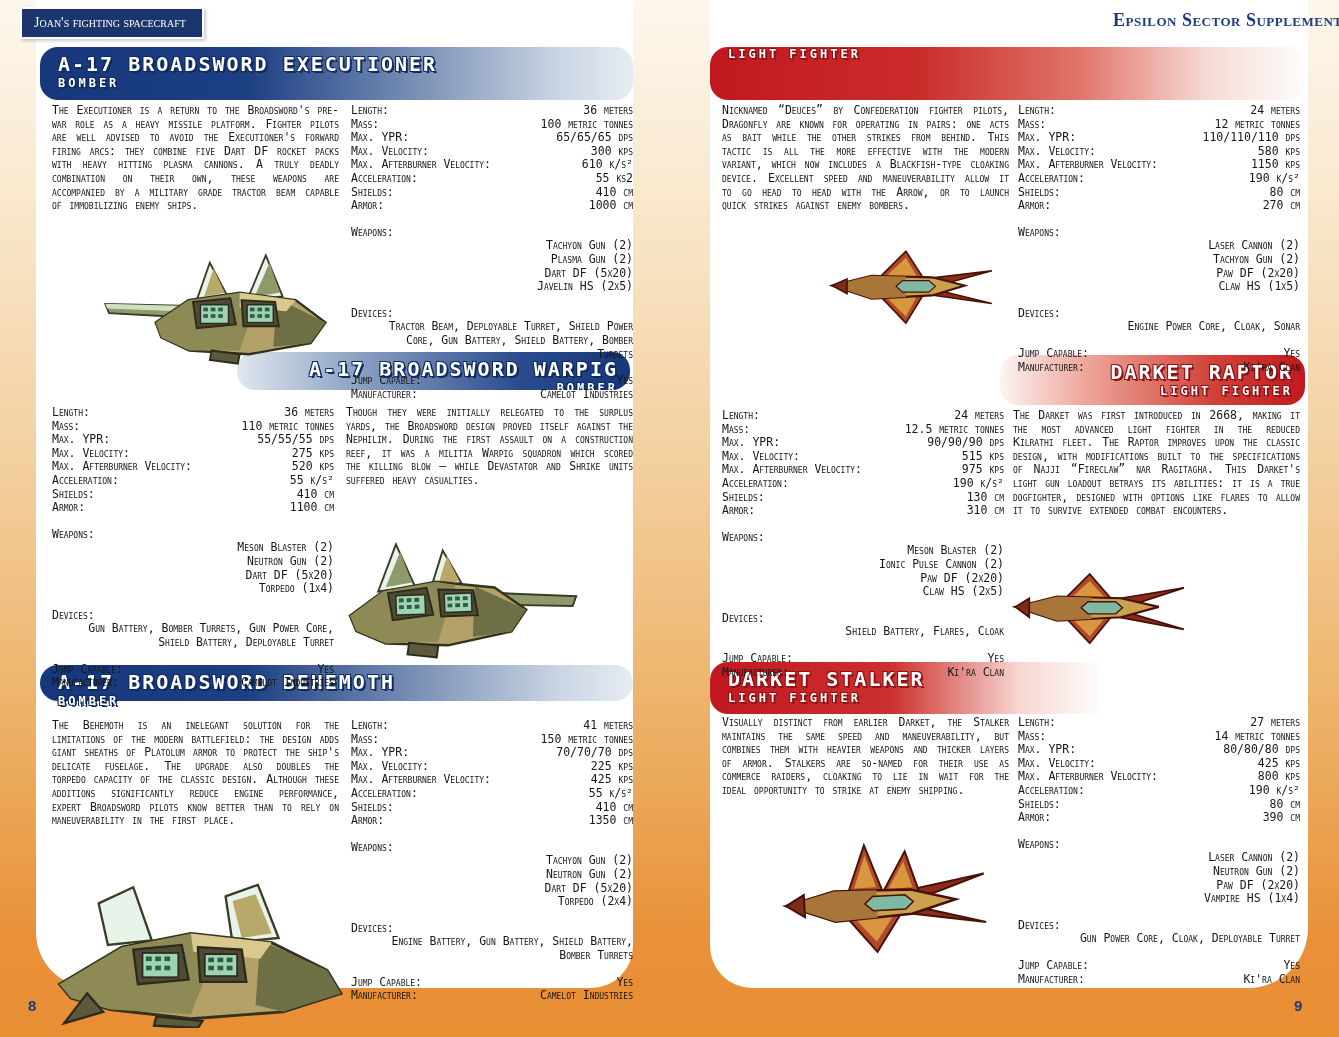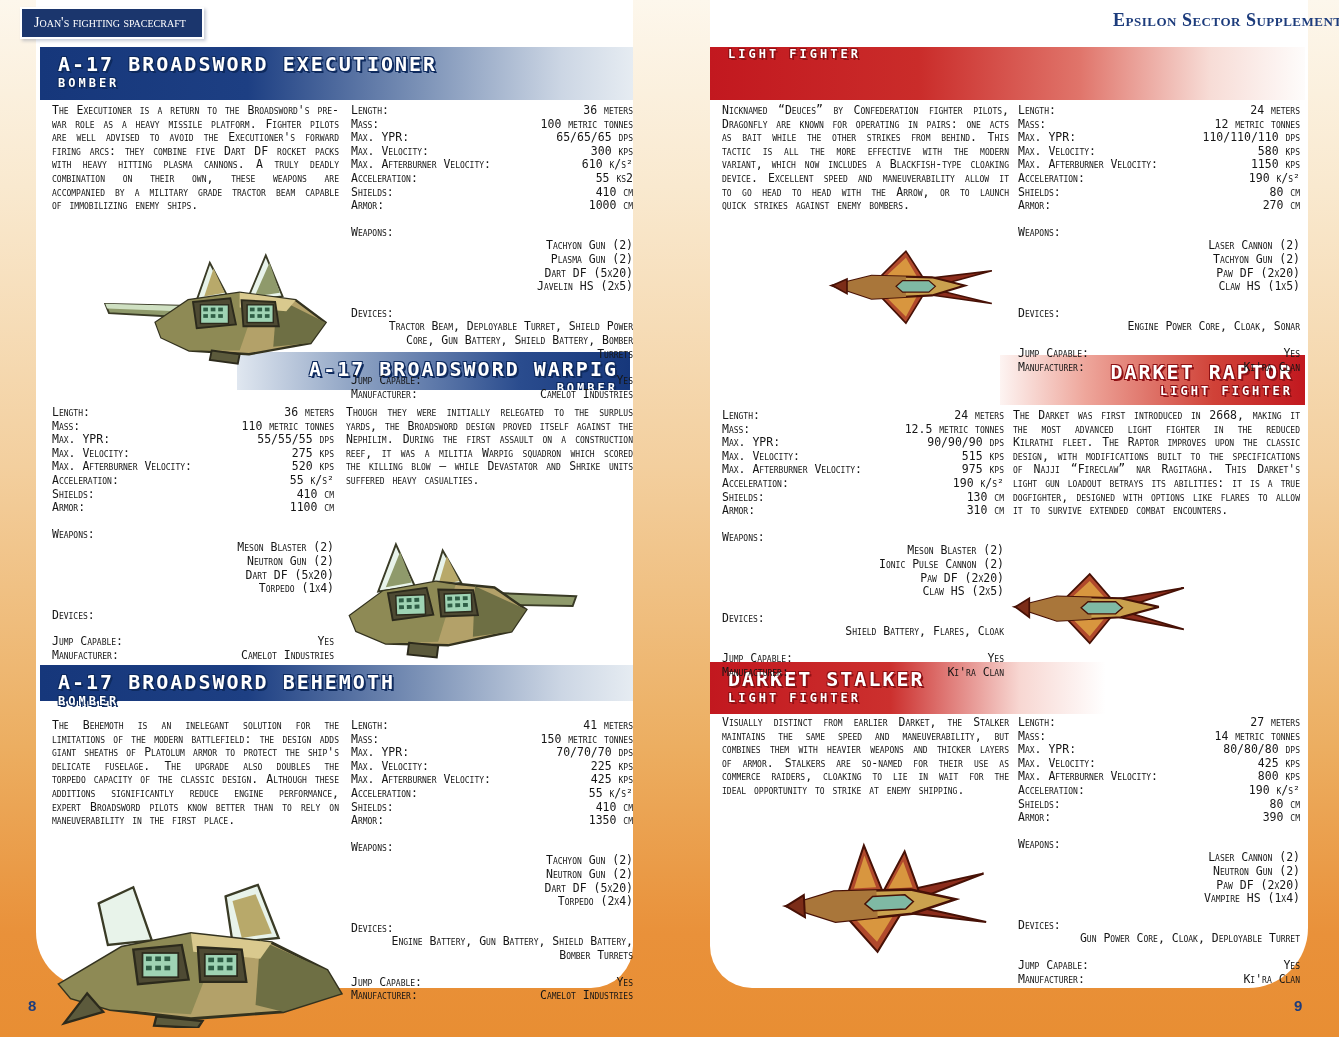--- a/index.html
+++ b/index.html
@@ -23,21 +23,21 @@
   .supplement {
     position:absolute; left:1113px; top:10px; z-index:6;
     color:#1d3c7c; font-family:"Liberation Serif", serif; font-variant:small-caps;
     font-weight:bold; font-size:18px; letter-spacing:.5px; white-space:nowrap;
   }
   .pageno {
     position:absolute; z-index:6; color:#1d3c7c;
     font-family:"Liberation Sans", sans-serif; font-weight:bold; font-size:15px;
   }
 
-  .banner { position:absolute; z-index:2; color:#fff; box-sizing:border-box; }
+  .banner { position:absolute; z-index:2; color:#fff; box-sizing:border-box;border-radius:18px; }
   .banner .b-title { font-size:20px; font-weight:bold; letter-spacing:2px; line-height:23px; padding-top:6px; white-space:nowrap; }
   .banner .b-sub   { font-size:12px; font-weight:bold; letter-spacing:3px; line-height:15px; white-space:nowrap; }
   .banner.ltr { padding-left:18px; text-align:left; }
   .banner.rtl { padding-right:12px; text-align:right; }
   .banner.blue-ltr { background:linear-gradient(90deg,#16377b 0%,#1d3f83 35%,#7e94b8 65%,#ccd6e4 88%,#e6ecf2 100%); }
   .banner.blue-rtl { background:linear-gradient(90deg,#e0e7f0 0%,#93a7c6 28%,#2a4c8e 72%,#16377b 100%); }
   .banner.red-ltr  { background:linear-gradient(90deg,#c2181f 0%,#ca2c2a 35%,#e0746a 62%,#f7dcd6 84%,#fefcfb 100%); }
   .banner.red-rtl  { background:linear-gradient(90deg,#fdf4f2 0%,#eea69b 28%,#d04238 70%,#c2181f 100%); }
   .banner.red-fade { background:linear-gradient(90deg,#c2181f 0%,#cc302e 42%,rgba(238,166,155,.45) 72%,rgba(255,255,255,0) 92%); }
   .banner.blue-ltr .b-title,.banner.blue-ltr .b-sub,.banner.blue-rtl .b-title,.banner.blue-rtl .b-sub {
@@ -188,20 +188,21 @@
       <div class="stat-row">
           <span>Armor:</span>
           <span>1100 cm</span>
         </div>
       <div class="group-label">Weapons:</div>
       <div class="wline">Meson Blaster (2)</div>
       <div class="wline">Neutron Gun (2)</div>
       <div class="wline">Dart DF (5x20)</div>
       <div class="wline">Torpedo (1x4)</div>
       <div class="group-label">Devices:</div>
+      <div class="devices">Gun Battery, Bomber Turrets, Gun Power Core, Shield Battery, Deployable Turret</div>
       <div class="foot">
         <div class="stat-row">
             <span>Jump Capable:</span>
             <span>Yes</span>
           </div>
         <div class="stat-row">
             <span>Manufacturer:</span>
             <span>Camelot Industries</span>
           </div>
       </div>

